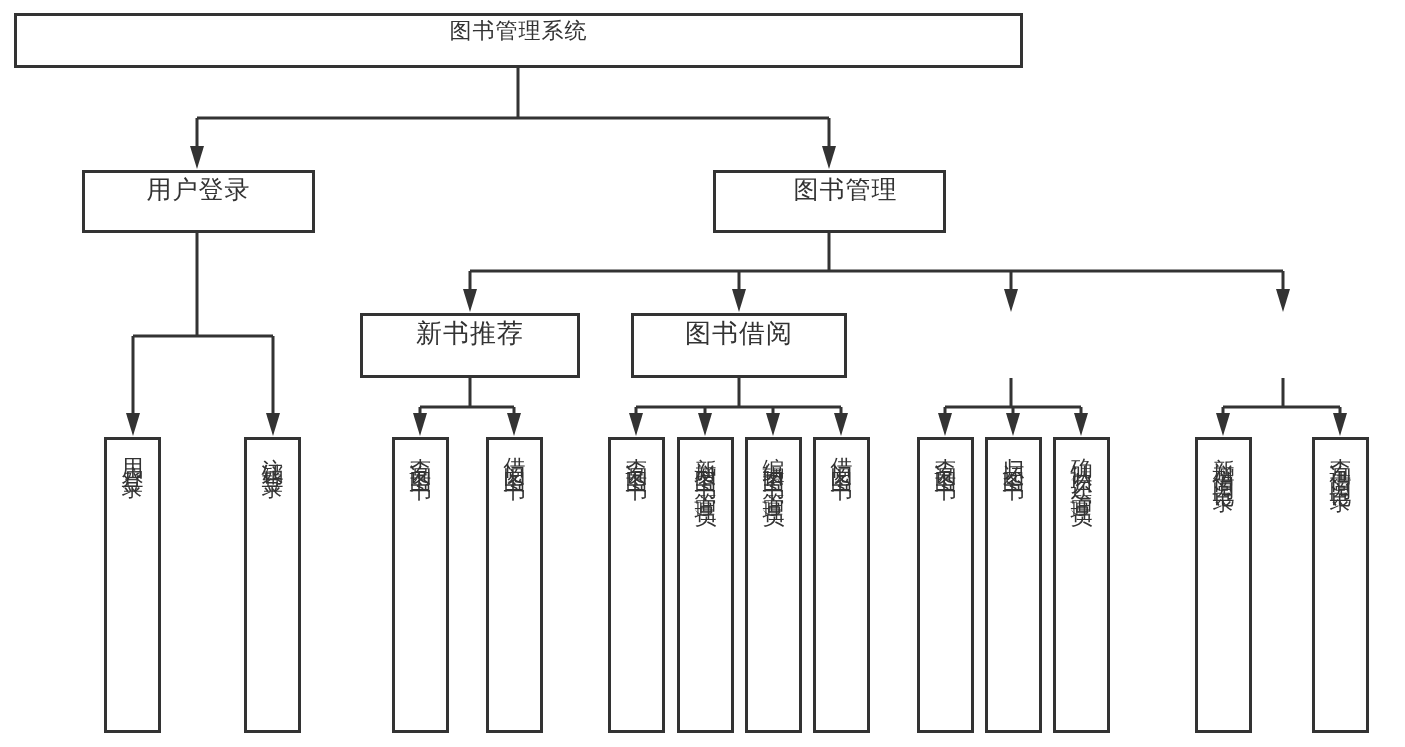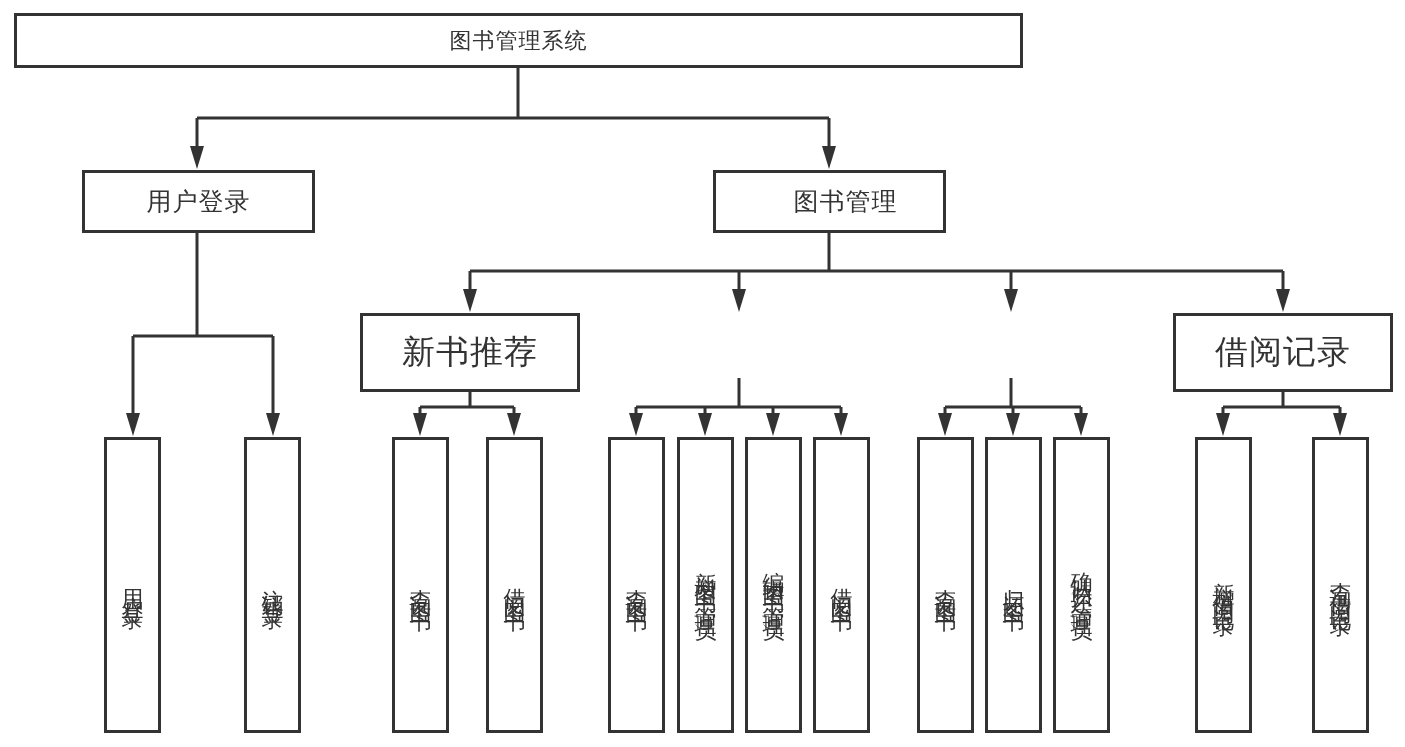--- a/index.html
+++ b/index.html
@@ -28,30 +28,29 @@
     color:var(--color-line);
   }
   .connectors path{stroke:currentColor;stroke-width:3;fill:none;}
   .connectors polygon{fill:currentColor;stroke:none;}
   .node{
     position:absolute;
     box-sizing:border-box;
     border:3px solid var(--color-line);
     background:var(--color-background);
     display:flex;
-    align-items:center;
     justify-content:center;
     color:var(--color-text);
   }
   .hbox span{letter-spacing:1px;white-space:nowrap;}
   .root{left:14px;top:13px;width:1009px;height:55px;font-size:22px;}
   .l2{top:170px;width:233px;height:63px;font-size:25px;}
   .l2-0{left:82px;}
   .l2-1{left:713px;padding-left:32px;}
-  .l3{top:313px;height:79px;font-size:33px;}
+  .l3{top:313px;height:65px;font-size:26px;}
   .l3-0{left:360px;width:220px;}
   .l3-1{left:631px;width:216px;}
   .l3-2{left:903px;width:216px;}
   .l3-3{left:1173px;width:220px;}
   .leaf{top:437px;width:57px;height:296px;}
   .leaf span{
     writing-mode:vertical-rl;
     text-orientation:mixed;
     font-size:22px;
     letter-spacing:7px;
@@ -130,22 +129,22 @@
   <div class="node hbox l2 l2-0">
     <span>用户登录</span>
   </div>
   <div class="node hbox l2 l2-1">
     <span>图书管理</span>
   </div>
 
   <div class="node hbox l3 l3-0">
     <span>新书推荐</span>
   </div>
-  <div class="node hbox l3 l3-3">
-    <span>借阅记录</span>
+  <div class="node hbox l3 l3-1">
+    <span>图书借阅</span>
   </div>
 
   <div class="node leaf leaf-0">
     <span>用户登录</span>
   </div>
   <div class="node leaf leaf-1">
     <span>注销登录</span>
   </div>
   <div class="node leaf leaf-2">
     <span>查询图书</span>

